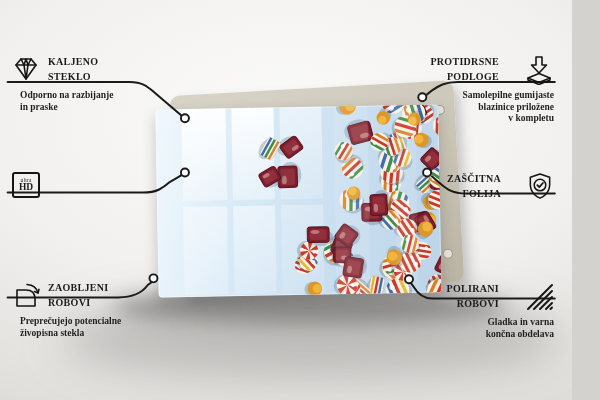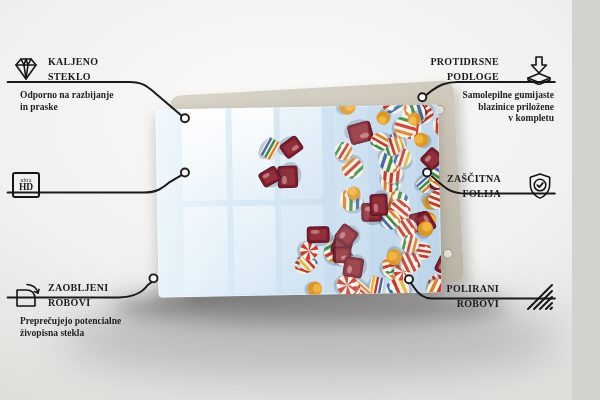--- a/index.html
+++ b/index.html
@@ -882,15 +882,17 @@
       <span class="co-icon">
         <svg width="30" height="30" viewBox="0 0 30 30" stroke-width="2">
           <path d="M4 28 L28 4"></path>
             <path d="M10 28 L28 10"></path>
             <path d="M16 28 L28 16"></path>
           <path d="M22 28 L28 22"></path>
             <path d="M26.5 28 L28 26.5"></path>
         </svg>
       </span>
     </div>
+    <div class="co-desc">Gladka in varna
+končna obdelava</div>
   </div>
 
 </div>
 
 </body></html>

